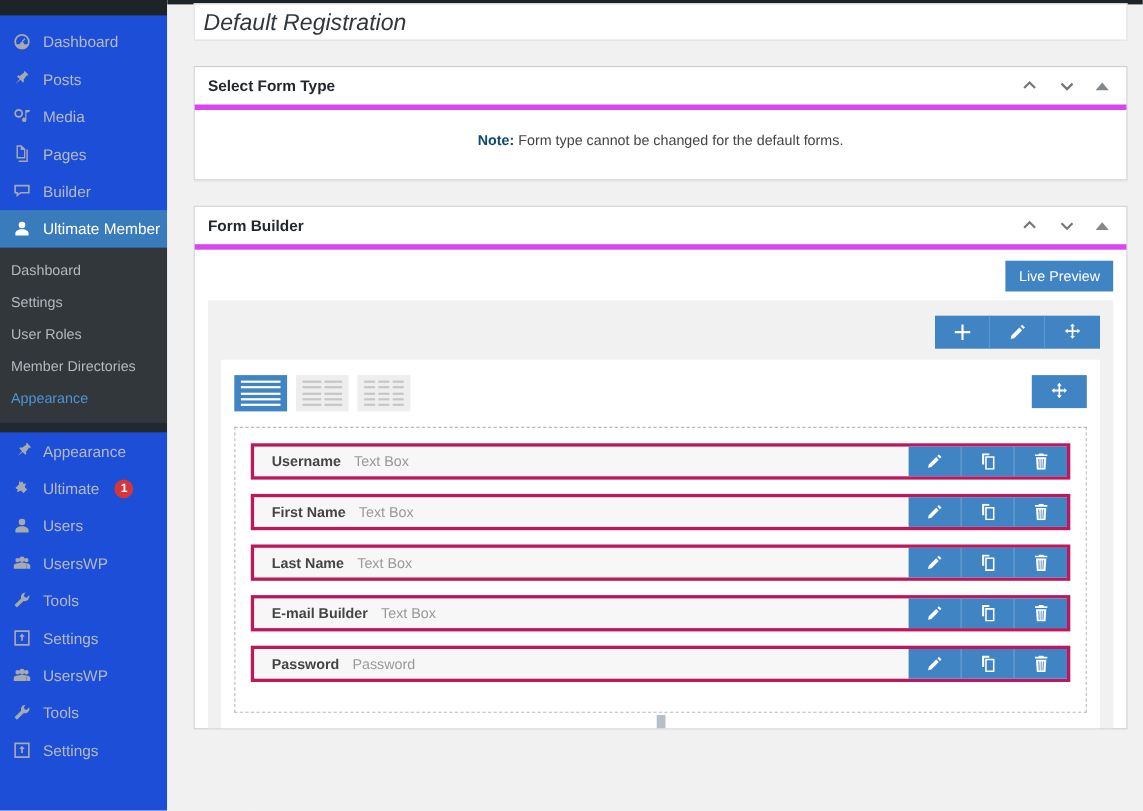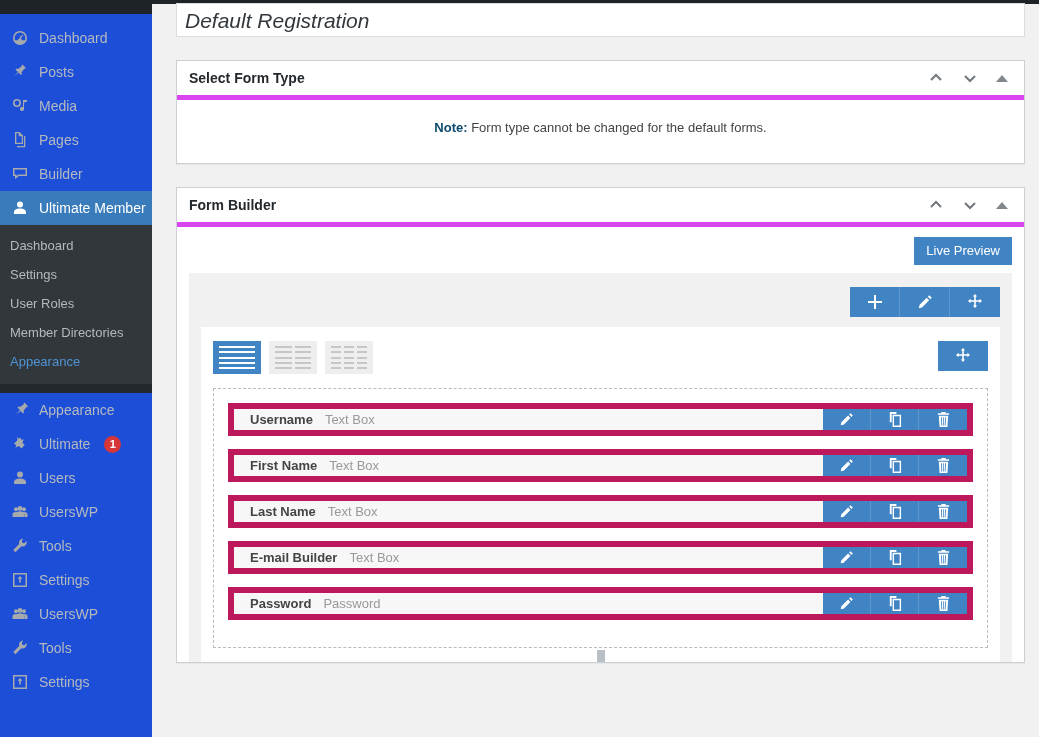--- a/index.html
+++ b/index.html
@@ -136,21 +136,21 @@
     display: flex; align-items: center; justify-content: center;
   }
   .row-drag svg { width: 16px; height: 16px; fill: #fff; }
 
   .fields-dash {
     border: 1px dashed #bbb; margin-top: 14px; padding: 14px 14px 14px 14px;
     min-height: 250px;
   }
   .field-row {
     display: flex; align-items: stretch; height: 33px;
-    background: #f7f7f7; border: 6px solid #be185d;
+    background: #f7f7f7; border: 3px solid #be185d;
     margin-bottom: 13px;
     text-align: right;
   }
   .field-main { flex: 1; display: flex; align-items: center; padding-left: 16px; gap: 12px; }
   .field-label { font-size: 13px; font-weight: 700; color: #444; }
   .field-type { font-size: 13px; color: #999; }
   .field-actions { display: flex; }
   .fa-btn {
     width: 48px; background: #4184c4; display: flex; align-items: center; justify-content: center;
     border-right: 1px solid #5d97cd;

